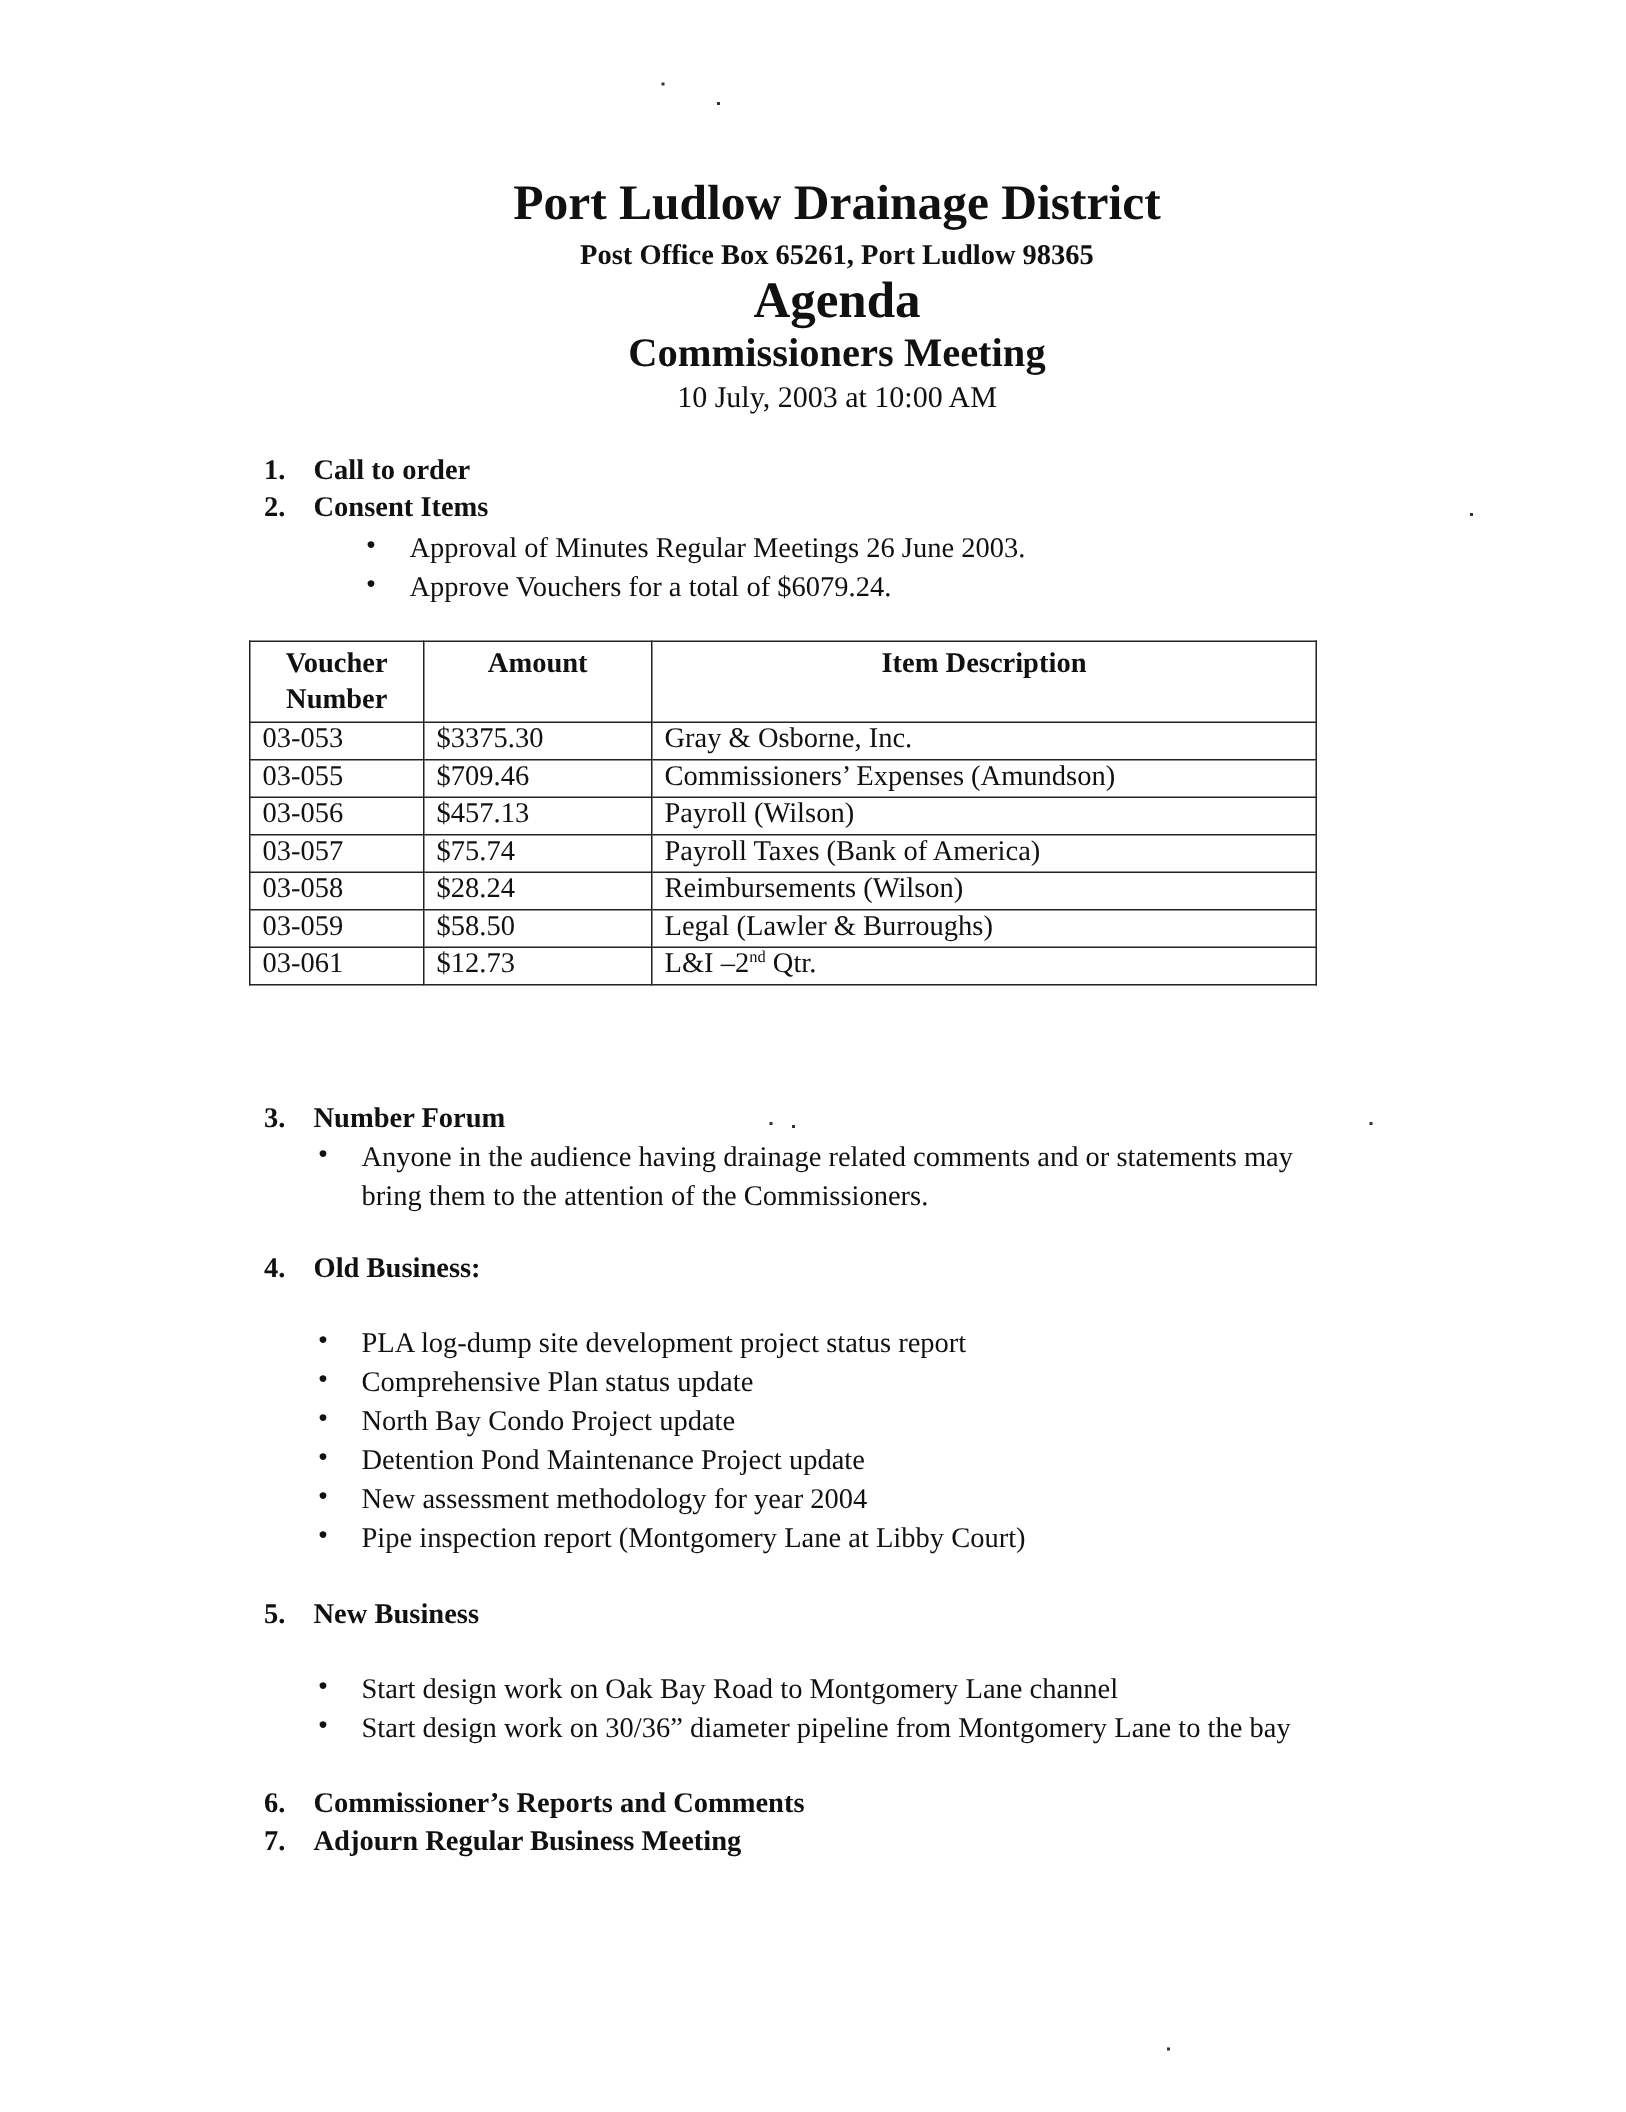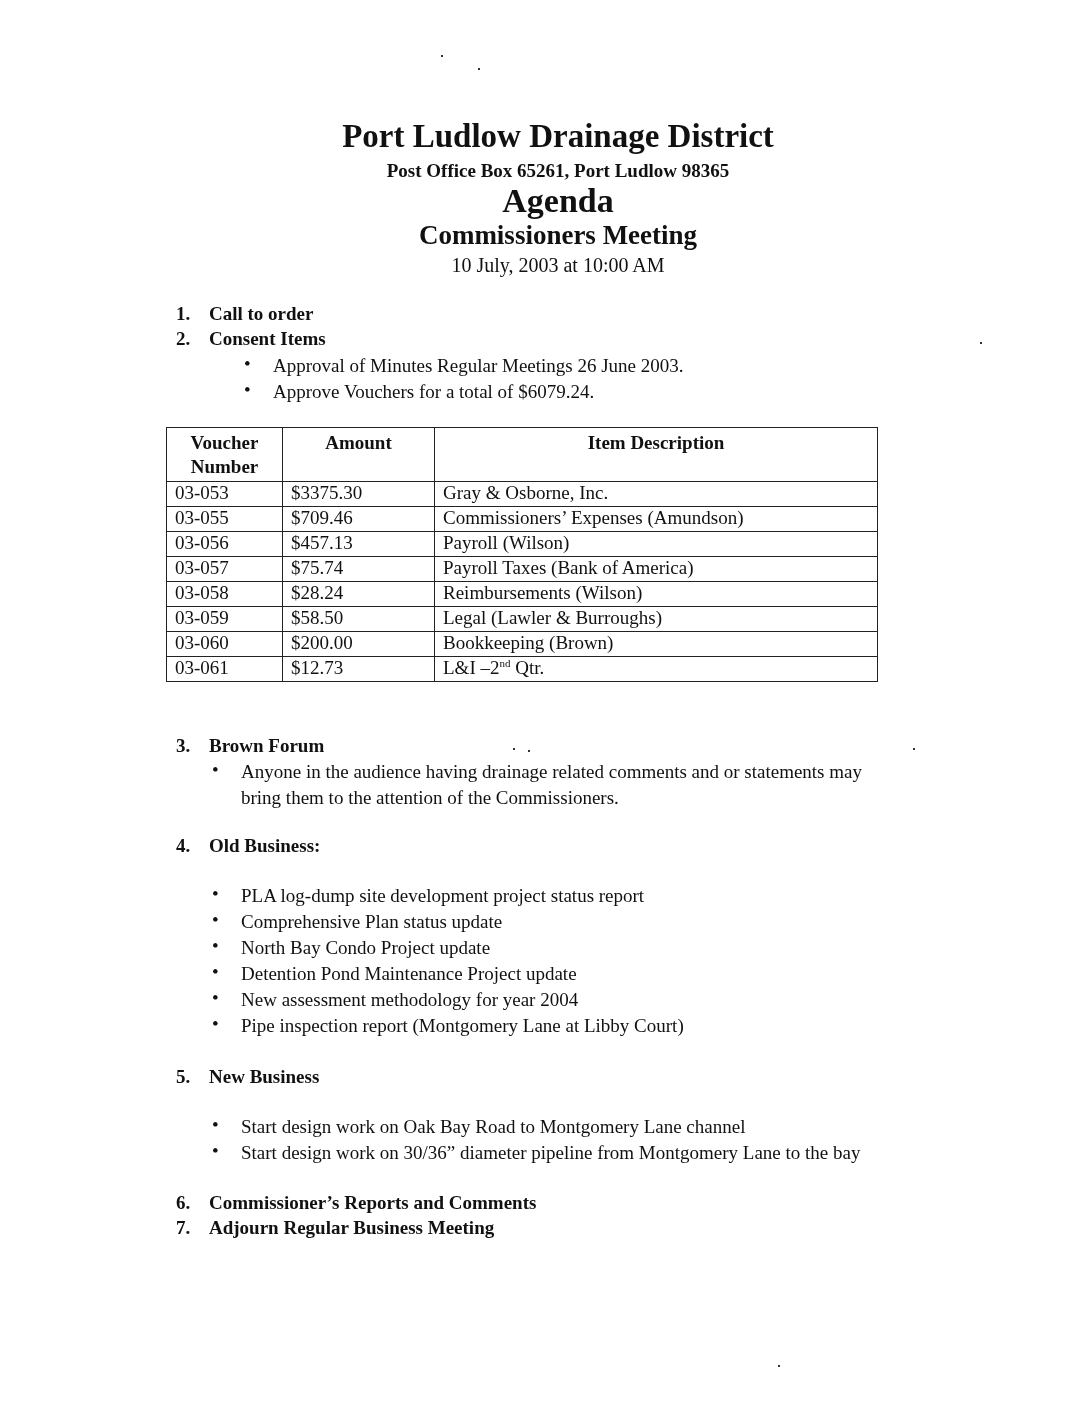--- a/index.html
+++ b/index.html
@@ -99,35 +99,30 @@
         <td>03-058</td>
         <td>$28.24</td>
         <td>Reimbursements (Wilson)</td>
       </tr>
       <tr>
         <td>03-059</td>
         <td>$58.50</td>
         <td>Legal (Lawler &amp; Burroughs)</td>
       </tr>
       <tr>
-        <td>03-060</td>
-        <td>$200.00</td>
-        <td>Bookkeeping (Brown)</td>
-      </tr>
-      <tr>
         <td>03-061</td>
         <td>$12.73</td>
         <td><span>L&amp;I –2</span><sup>nd</sup><span> Qtr.</span></td>
       </tr>
     </tbody>
   </table>
 
   <div class="item" style="left:160px; top:735px;">
     <span class="num">3.</span>
-    <span class="lbl">Brown Forum</span>
+    <span class="lbl">Number Forum</span>
   </div>
   <div class="bullet" style="left:196px; top:759px;">
     <span class="dot">•</span>
     <span class="txt">Anyone in the audience having drainage related comments and or statements may</span>
   </div>
   <div class="bullet" style="left:196px; top:785px;">
     <span class="txt">bring them to the attention of the Commissioners.</span>
   </div>
 
   <div class="item" style="left:160px; top:835px;">

